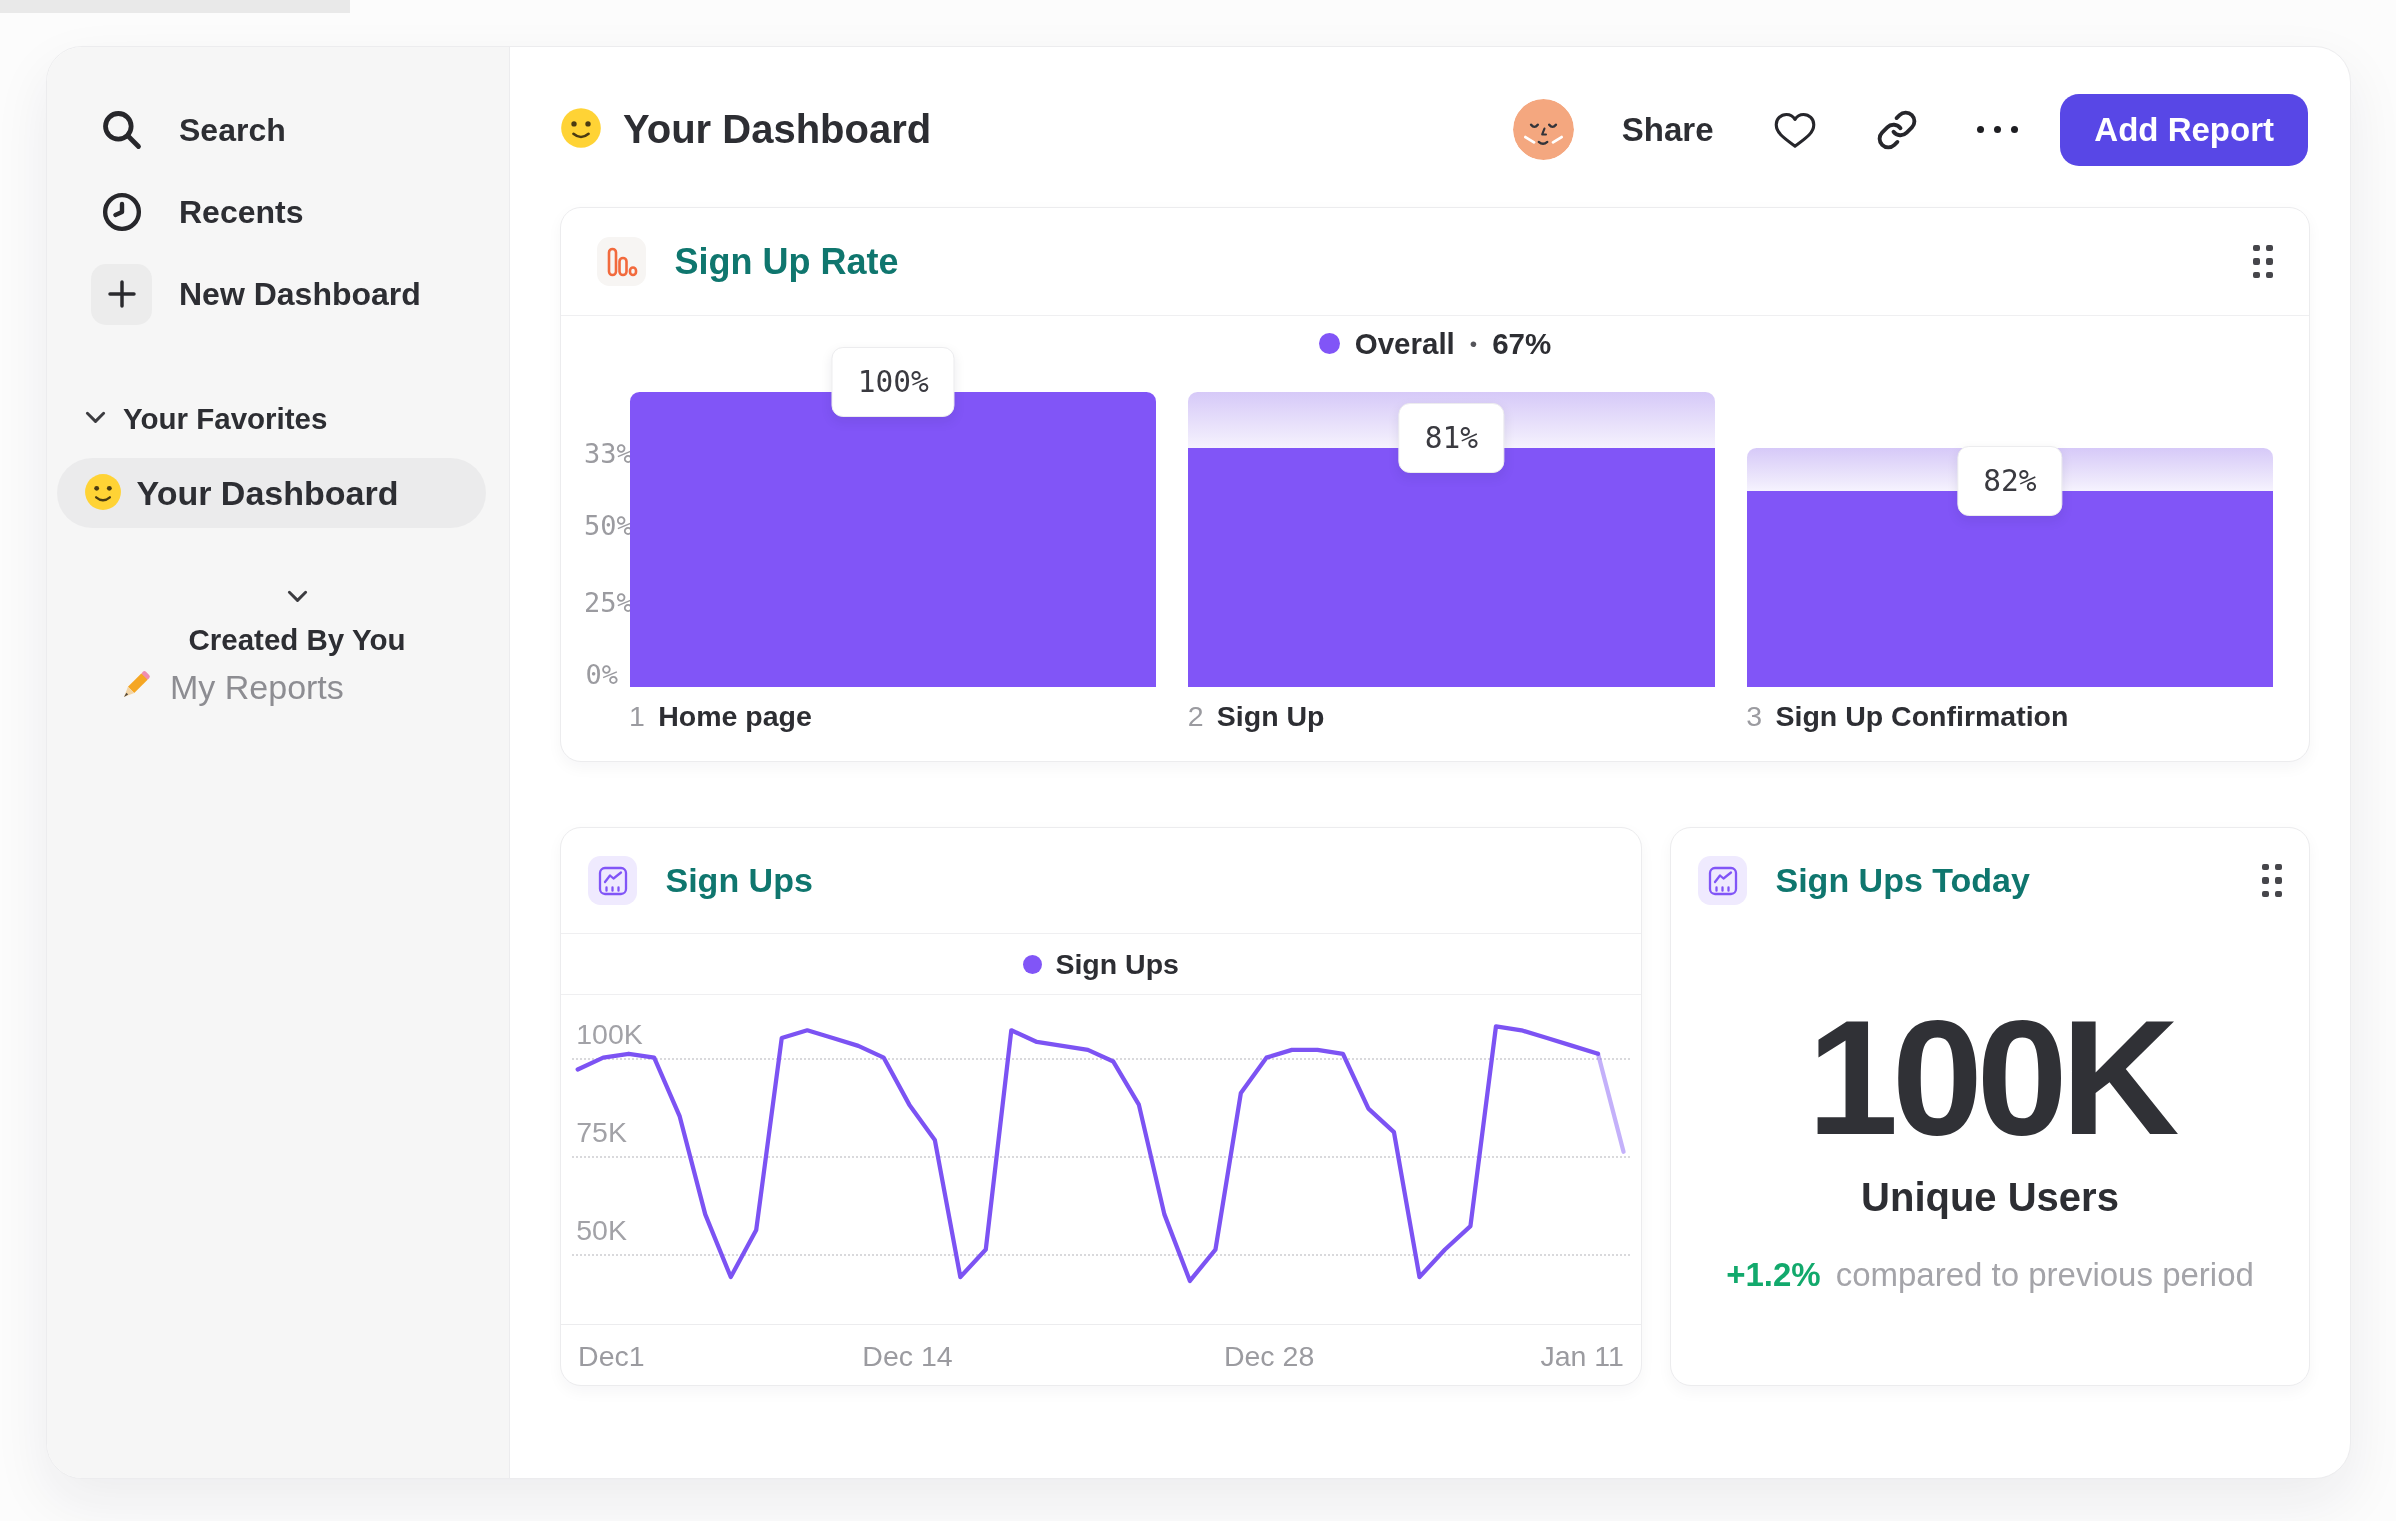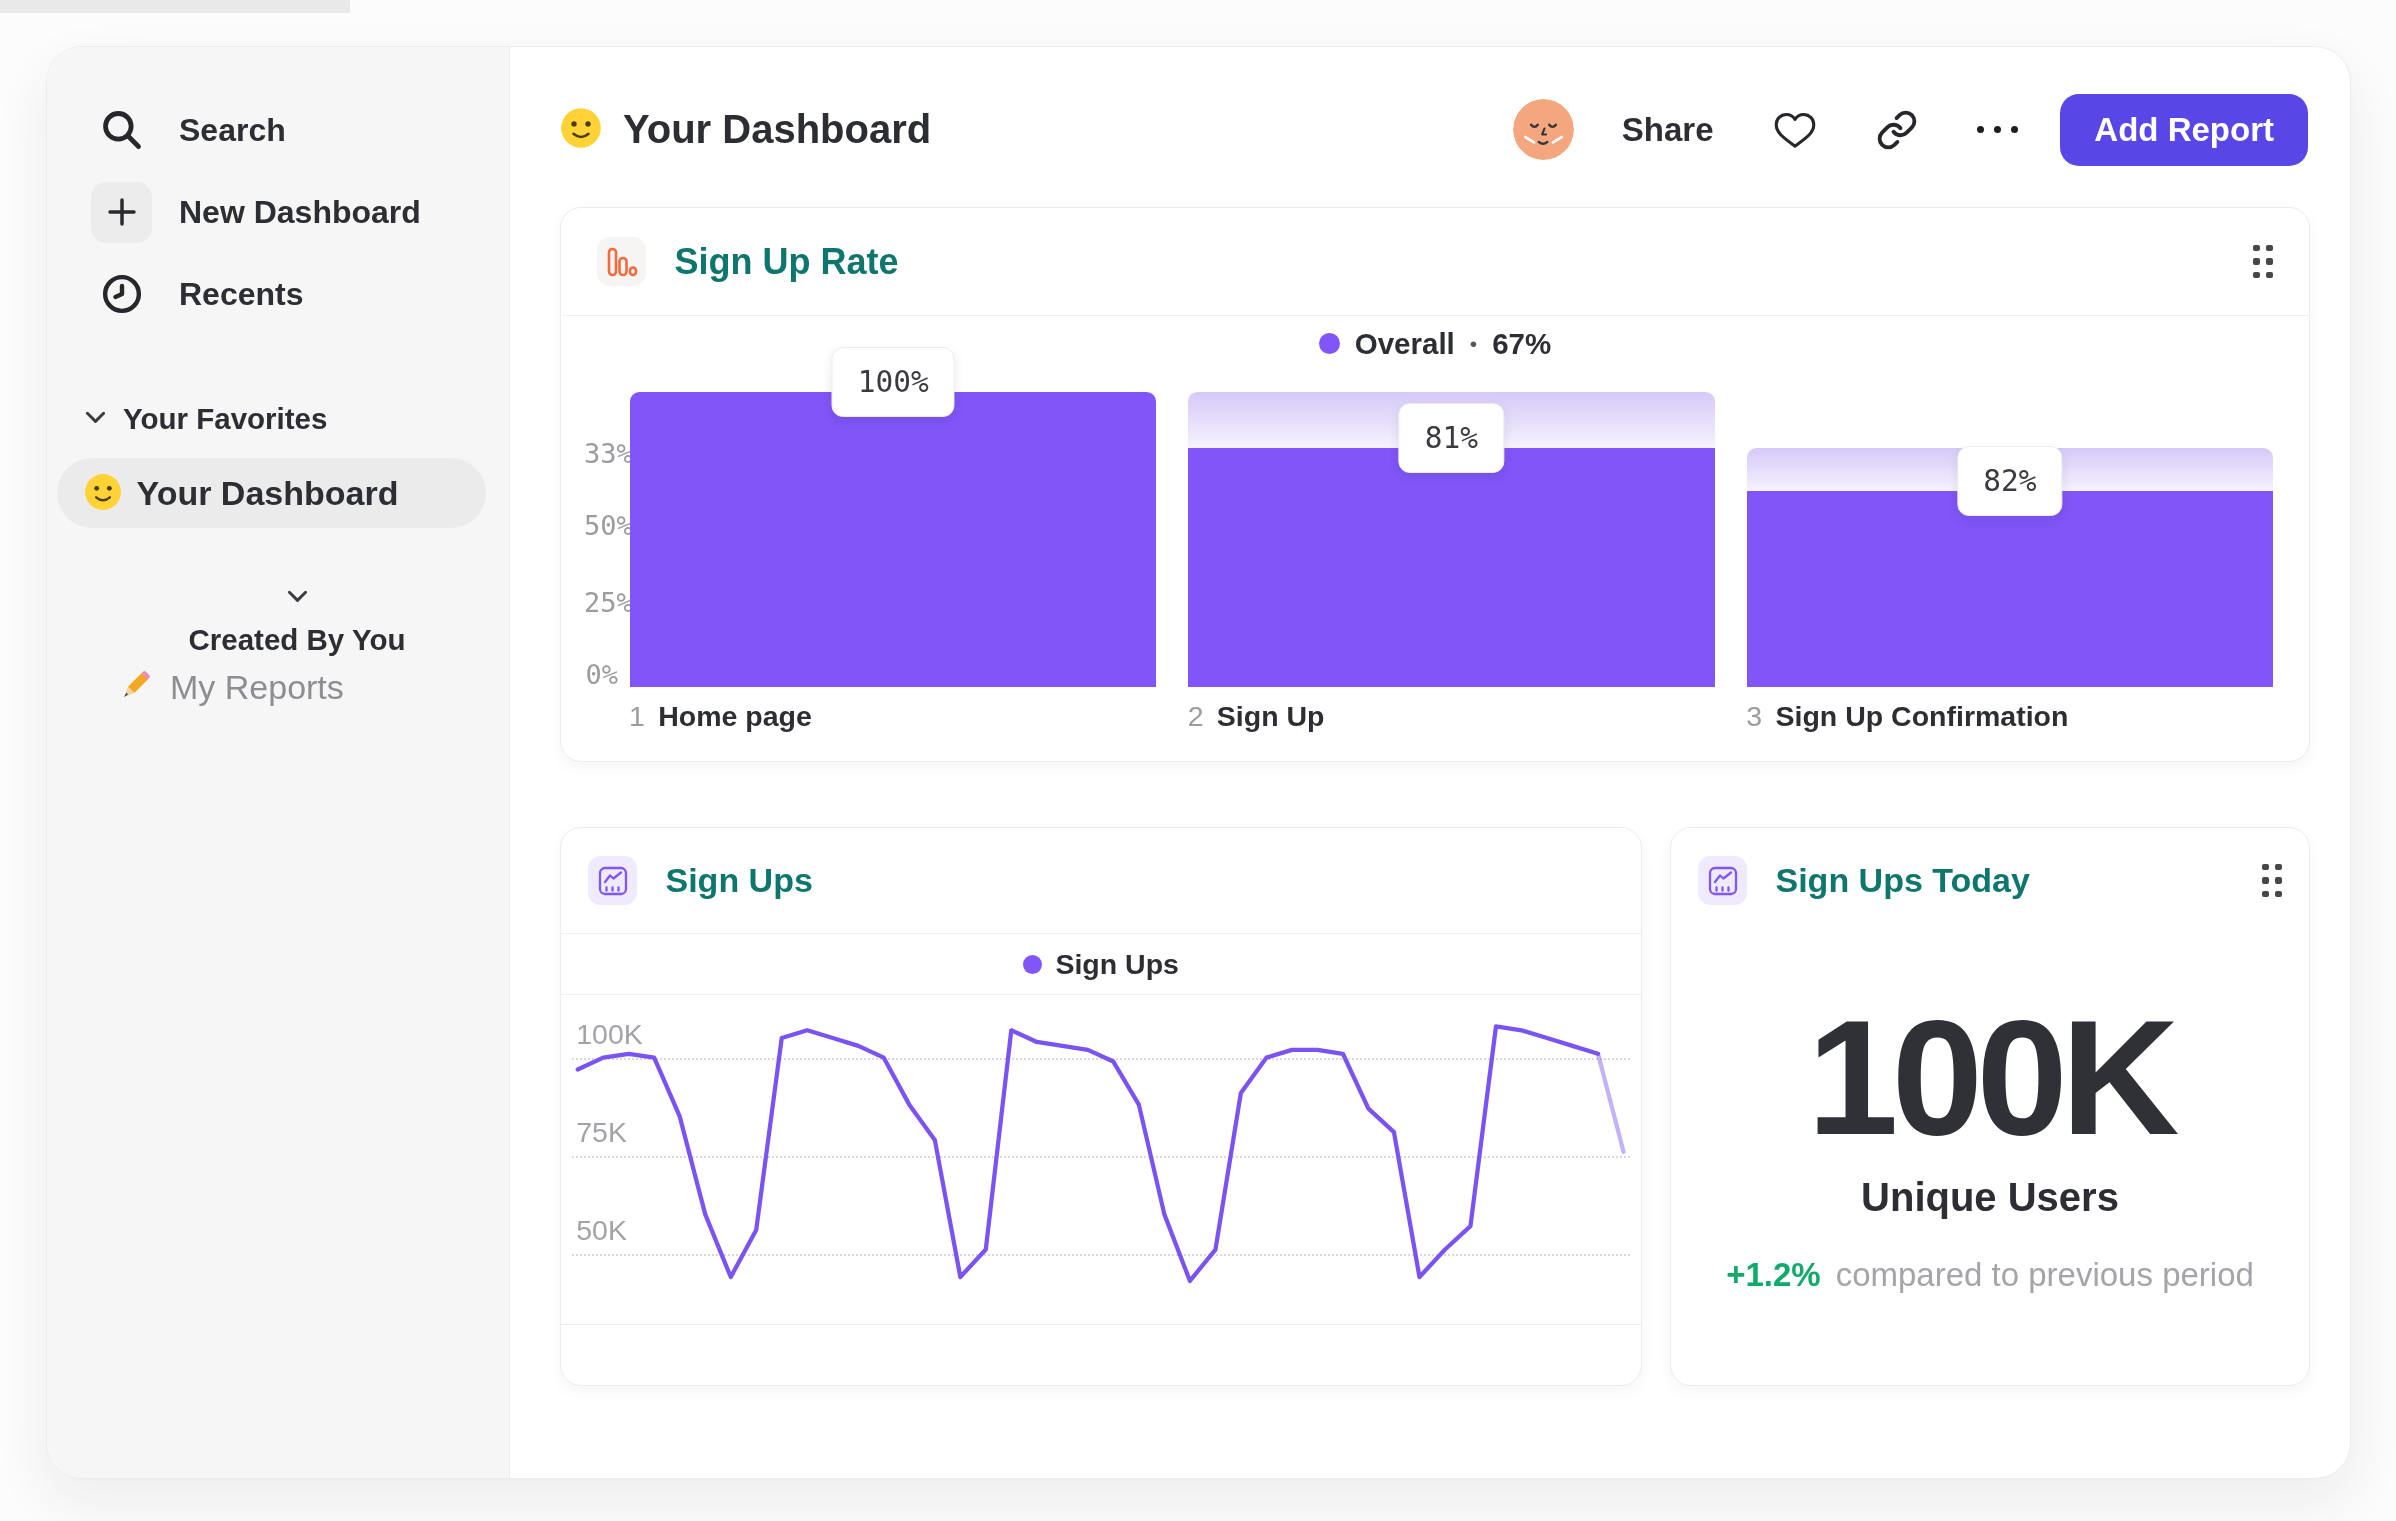--- a/index.html
+++ b/index.html
@@ -166,36 +166,36 @@
       <span class="icn">
         <svg width="44" height="44" viewBox="0 0 24 24" fill="none">
             <circle cx="10" cy="10" r="7" stroke="#27272b" stroke-width="2.6"></circle>
             <path d="M15.3 15.3 L21 21" stroke="#27272b" stroke-width="2.6" stroke-linecap="round"></path>
           </svg>
       </span>
       <span class="nav-label">Search</span>
     </div>
 
     <div class="nav-item">
-      <span class="icn icn-box">
-        <svg width="32" height="32" viewBox="0 0 24 24" fill="none">
-            <path d="M12 3 V21 M3 12 H21" stroke="#2a2a2e" stroke-width="2.6" stroke-linecap="round"></path>
-          </svg>
-      </span>
-      <span class="nav-label">New Dashboard</span>
-    </div>
-
-    <div class="nav-item">
       <span class="icn">
         <svg width="44" height="44" viewBox="0 0 24 24" fill="none">
             <circle cx="12" cy="12" r="9.2" stroke="#27272b" stroke-width="2.4"></circle>
             <path d="M12 7.6 V12 L8.4 13.6" stroke="#27272b" stroke-width="2.4" stroke-linecap="round" stroke-linejoin="round"></path>
           </svg>
       </span>
       <span class="nav-label">Recents</span>
+    </div>
+
+    <div class="nav-item">
+      <span class="icn icn-box">
+        <svg width="32" height="32" viewBox="0 0 24 24" fill="none">
+            <path d="M12 3 V21 M3 12 H21" stroke="#2a2a2e" stroke-width="2.6" stroke-linecap="round"></path>
+          </svg>
+      </span>
+      <span class="nav-label">New Dashboard</span>
     </div>
 
     <div class="section-head favorites">
       <span>
         <svg width="21" height="13.3" viewBox="0 0 14 9" fill="none">
             <path d="M1.5 1.5 L7 7 L12.5 1.5" stroke="#3c3c40" stroke-width="2" stroke-linecap="round" stroke-linejoin="round"></path>
           </svg>
       </span>
       <span class="section-title">Your Favorites</span>
     </div>
@@ -379,20 +379,26 @@
         <div class="gridline" style="top:259px"></div>
         <span class="l-ylabel" style="top:23px">100K</span>
         <span class="l-ylabel" style="top:121px">75K</span>
         <span class="l-ylabel" style="top:219px">50K</span>
         <svg class="line-svg" id="signups-line-svg" viewBox="0 0 1114 346" preserveAspectRatio="none">
           <polyline id="line-main" fill="none" stroke="#7c53f3" stroke-width="4.5" stroke-linejoin="round" stroke-linecap="round" points="6.0,78.3 32.9,65.9 59.8,61.8 86.6,65.9 113.5,127.7 140.4,230.7 167.3,296.6 194.1,247.1 221.0,45.3 247.9,37.1 274.8,45.3 301.7,53.5 328.5,65.9 355.4,115.3 382.3,152.4 409.2,296.6 436.0,267.7 462.9,37.1 489.8,49.4 516.7,53.5 543.6,57.7 570.4,70.0 597.3,115.3 624.2,230.7 651.1,300.7 678.0,267.7 704.8,103.0 731.7,65.9 758.6,57.7 785.5,57.7 812.3,61.8 839.2,119.5 866.1,144.2 893.0,296.6 919.9,267.7 946.7,243.0 973.6,33.0 1000.5,37.1 1027.4,45.3 1054.2,53.5 1081.1,61.8"></polyline>
           <polyline id="line-tail" fill="none" stroke="#7c53f3" stroke-width="4.5" stroke-opacity="0.45" stroke-linejoin="round" stroke-linecap="round" points="1081.1,61.8 1108.0,164.8"></polyline>
         </svg>
       </div>
       <div class="divider line-bottom-divider"></div>
+      <div class="line-xrow">
+        <span class="l-xlabel" style="left:5.7px">Dec1</span>
+        <span class="l-xlabel" style="left:31.7%; transform:translateX(-50%)">Dec 14</span>
+        <span class="l-xlabel" style="left:65.9%; transform:translateX(-50%)">Dec 28</span>
+        <span class="l-xlabel" style="right:5.7px">Jan 11</span>
+      </div>
     </div>
 
     <div class="card today-card">
       <div class="card-head">
         <span class="card-icon purple-bg">
           <svg width="36" height="36" viewBox="0 0 36 36" fill="none" stroke="#8155f7" stroke-width="2.3" stroke-linecap="round" stroke-linejoin="round">
               <rect x="5" y="5" width="26" height="26" rx="5"></rect>
               <polyline points="10,19 15,12.5 18.5,15.5 26,9.5"></polyline>
               <path d="M11.5 24.5 v3.2 M17.5 24.5 v3.2 M23.5 24.5 v3.2"></path>
             </svg>

